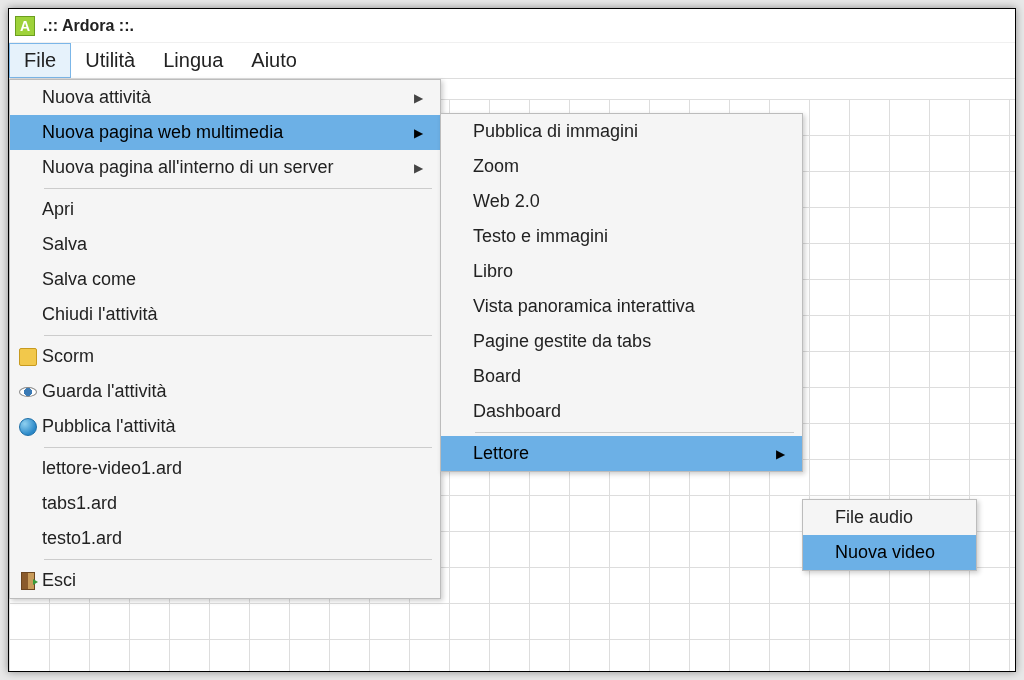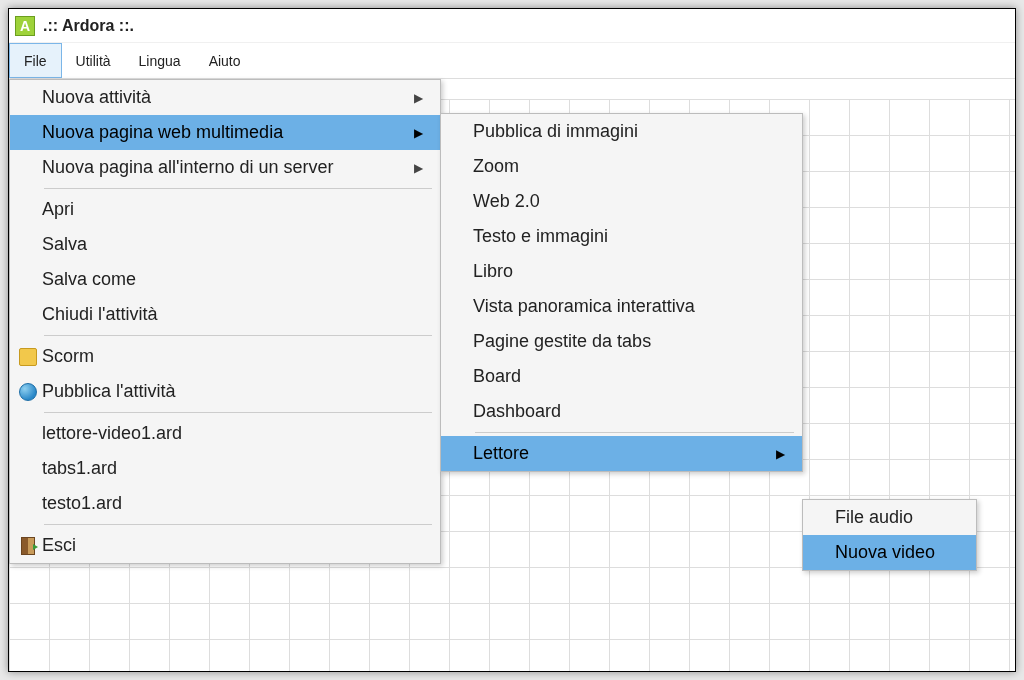--- a/index.html
+++ b/index.html
@@ -36,21 +36,21 @@
       height: 36px;
       display: flex;
       align-items: stretch;
       border-bottom: 1px solid #ddd;
       background: #fff;
     }
     .menubar-item {
       padding: 16px 14px;
       display: flex;
       align-items: center;
-      font-size: 14px;
+      font-size: 20px;
       color: #222;
       cursor: default;
     }
     .menubar-item.active {
       border: 1px solid #7bb6e8;
       background: #e6f2fb;
     }
     .content-area {
       flex: 1;
       position: relative;
@@ -189,20 +189,26 @@
       </div>
       <div class="menu-sep"></div>
       <div class="menu-item">
         <span class="icon-slot">
             <span class="icon icon-scorm"></span>
           </span>
         <span class="text">Scorm</span>
       </div>
       <div class="menu-item">
         <span class="icon-slot">
+            <span class="icon-eye"></span>
+          </span>
+        <span class="text">Guarda l'attività</span>
+      </div>
+      <div class="menu-item">
+        <span class="icon-slot">
             <span class="icon icon-globe"></span>
           </span>
         <span class="text">Pubblica l'attività</span>
       </div>
       <div class="menu-sep"></div>
       <div class="menu-item">
         <span class="icon-slot"></span>
           <span class="text">lettore-video1.ard</span>
       </div>
       <div class="menu-item">

